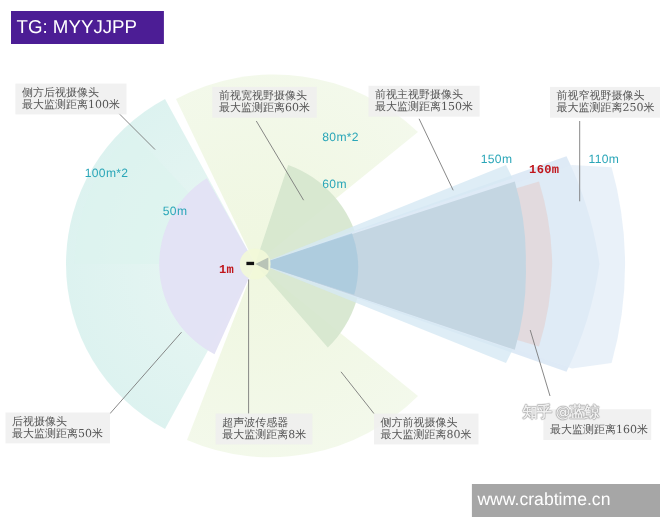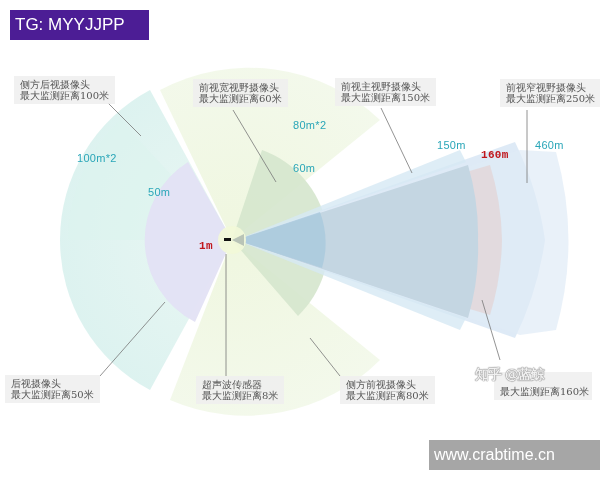--- a/index.html
+++ b/index.html
@@ -98,17 +98,17 @@
   <span>最大监测距离160米</span>
 </div>
 
 <div class="dist" style="left:77px; top:152px;">100m*2</div>
 <div class="dist" style="left:148px; top:186px;">50m</div>
 <div class="dist red" style="left:199px; top:240px;">1m</div>
 <div class="dist" style="left:281px; top:119px;margin-left:12px;">80m*2</div>
 <div class="dist" style="left:258px; top:162px;margin-left:35px;">60m</div>
 <div class="dist" style="left:437px; top:139px;">150m</div>
 <div class="dist red" style="left:481px; top:149px;">160m</div>
-<div class="dist" style="left:535px; top:139px;">460m</div>
+<div class="dist" style="left:535px; top:139px;">110m</div>
 
 <div class="watermark">知乎 @蓝鲸</div>
 
 <div class="site-badge">www.crabtime.cn</div>
 
 </body></html>

